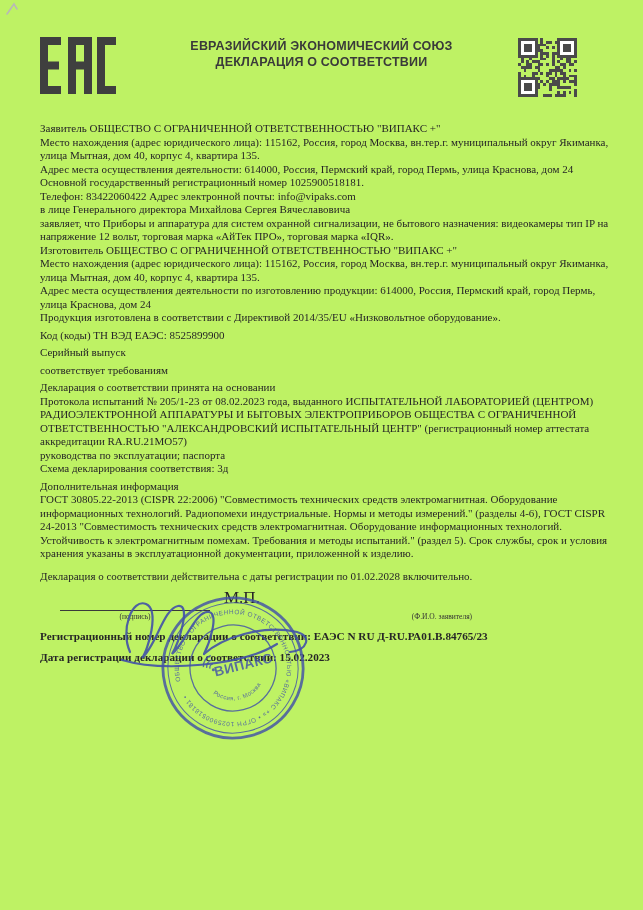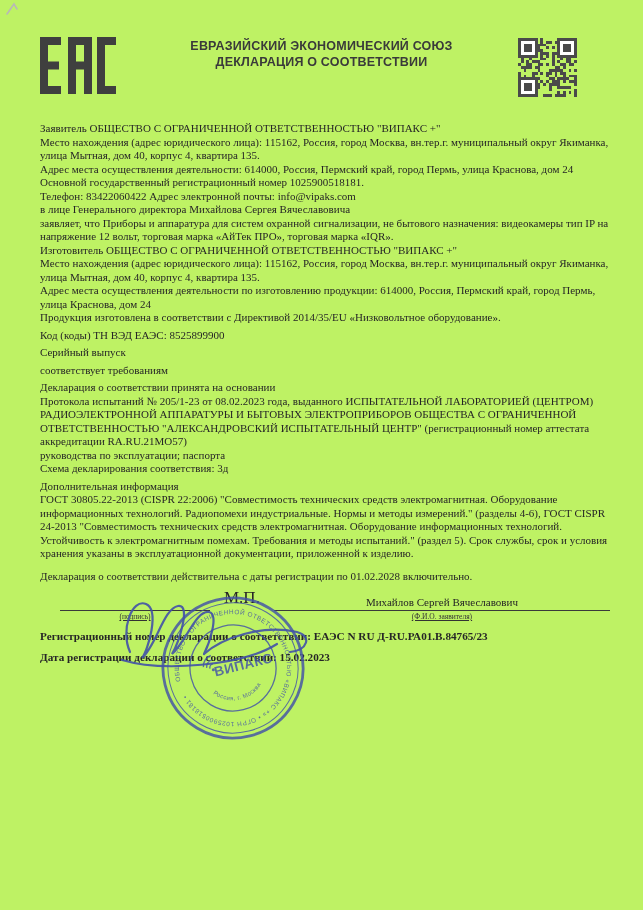--- a/index.html
+++ b/index.html
@@ -18,21 +18,21 @@
   .body-text{padding:6px 33px 0 40px;font-size:11px;line-height:13.5px;}
   .body-text p{margin:0;}
   .gap-sm{margin-top:4px !important;}
   .gap-md{margin-top:9px !important;}
   b{font-weight:normal;}
   
   .sig-area{padding:0 33px 0 40px;margin-top:5px;}
   .sig-row{display:flex;align-items:flex-end;}
   .sig-left{width:150px;margin-left:20px;text-align:center;}
   .sig-line{height:13px;border-bottom:1px solid #3a3a3a;}
-  .sig-caption{font-size:7.5px;color:#333;margin-top:1px;height:9px;text-decoration:underline;}
+  .sig-caption{font-size:7.5px;color:#333;margin-top:1px;height:9px;}
   .mp{margin:0 14px 13px 14px;font-size:17px;white-space:nowrap;}
   .sig-right{flex:1;text-align:center;}
   .sig-name{font-size:11px;border-bottom:1px solid #3a3a3a;padding-bottom:2px;}
   .reg-lines{padding:0 33px 0 40px;font-size:11.2px;font-weight:bold;}
   .reg-lines .reg{margin-top:9px;}
   
   .overlay{position:absolute;inset:0;pointer-events:none;}
   .stamp{position:absolute;left:158px;top:593px;opacity:.82;}
   .autograph{position:absolute;left:112px;top:580px;opacity:.9;}
 </style>
@@ -236,21 +236,20 @@
   </div>
 
   <div class="sig-area">
     <div class="sig-row">
       <div class="sig-left">
         <div class="sig-line"></div>
         <div class="sig-caption">(подпись)</div>
       </div>
       <span class="mp">М.П.</span>
       <div class="sig-right">
-        <div class="sig-name">Михайлов Сергей Вячеславович</div>
         <div class="sig-caption">(Ф.И.О. заявителя)</div>
       </div>
     </div>
   </div>
 
   <div class="reg-lines">
     <div class="reg">Регистрационный номер декларации о соответствии: ЕАЭС N RU Д-RU.РА01.В.84765/23</div>
     <div class="reg">Дата регистрации декларации о соответствии: 15.02.2023</div>
   </div>
 

